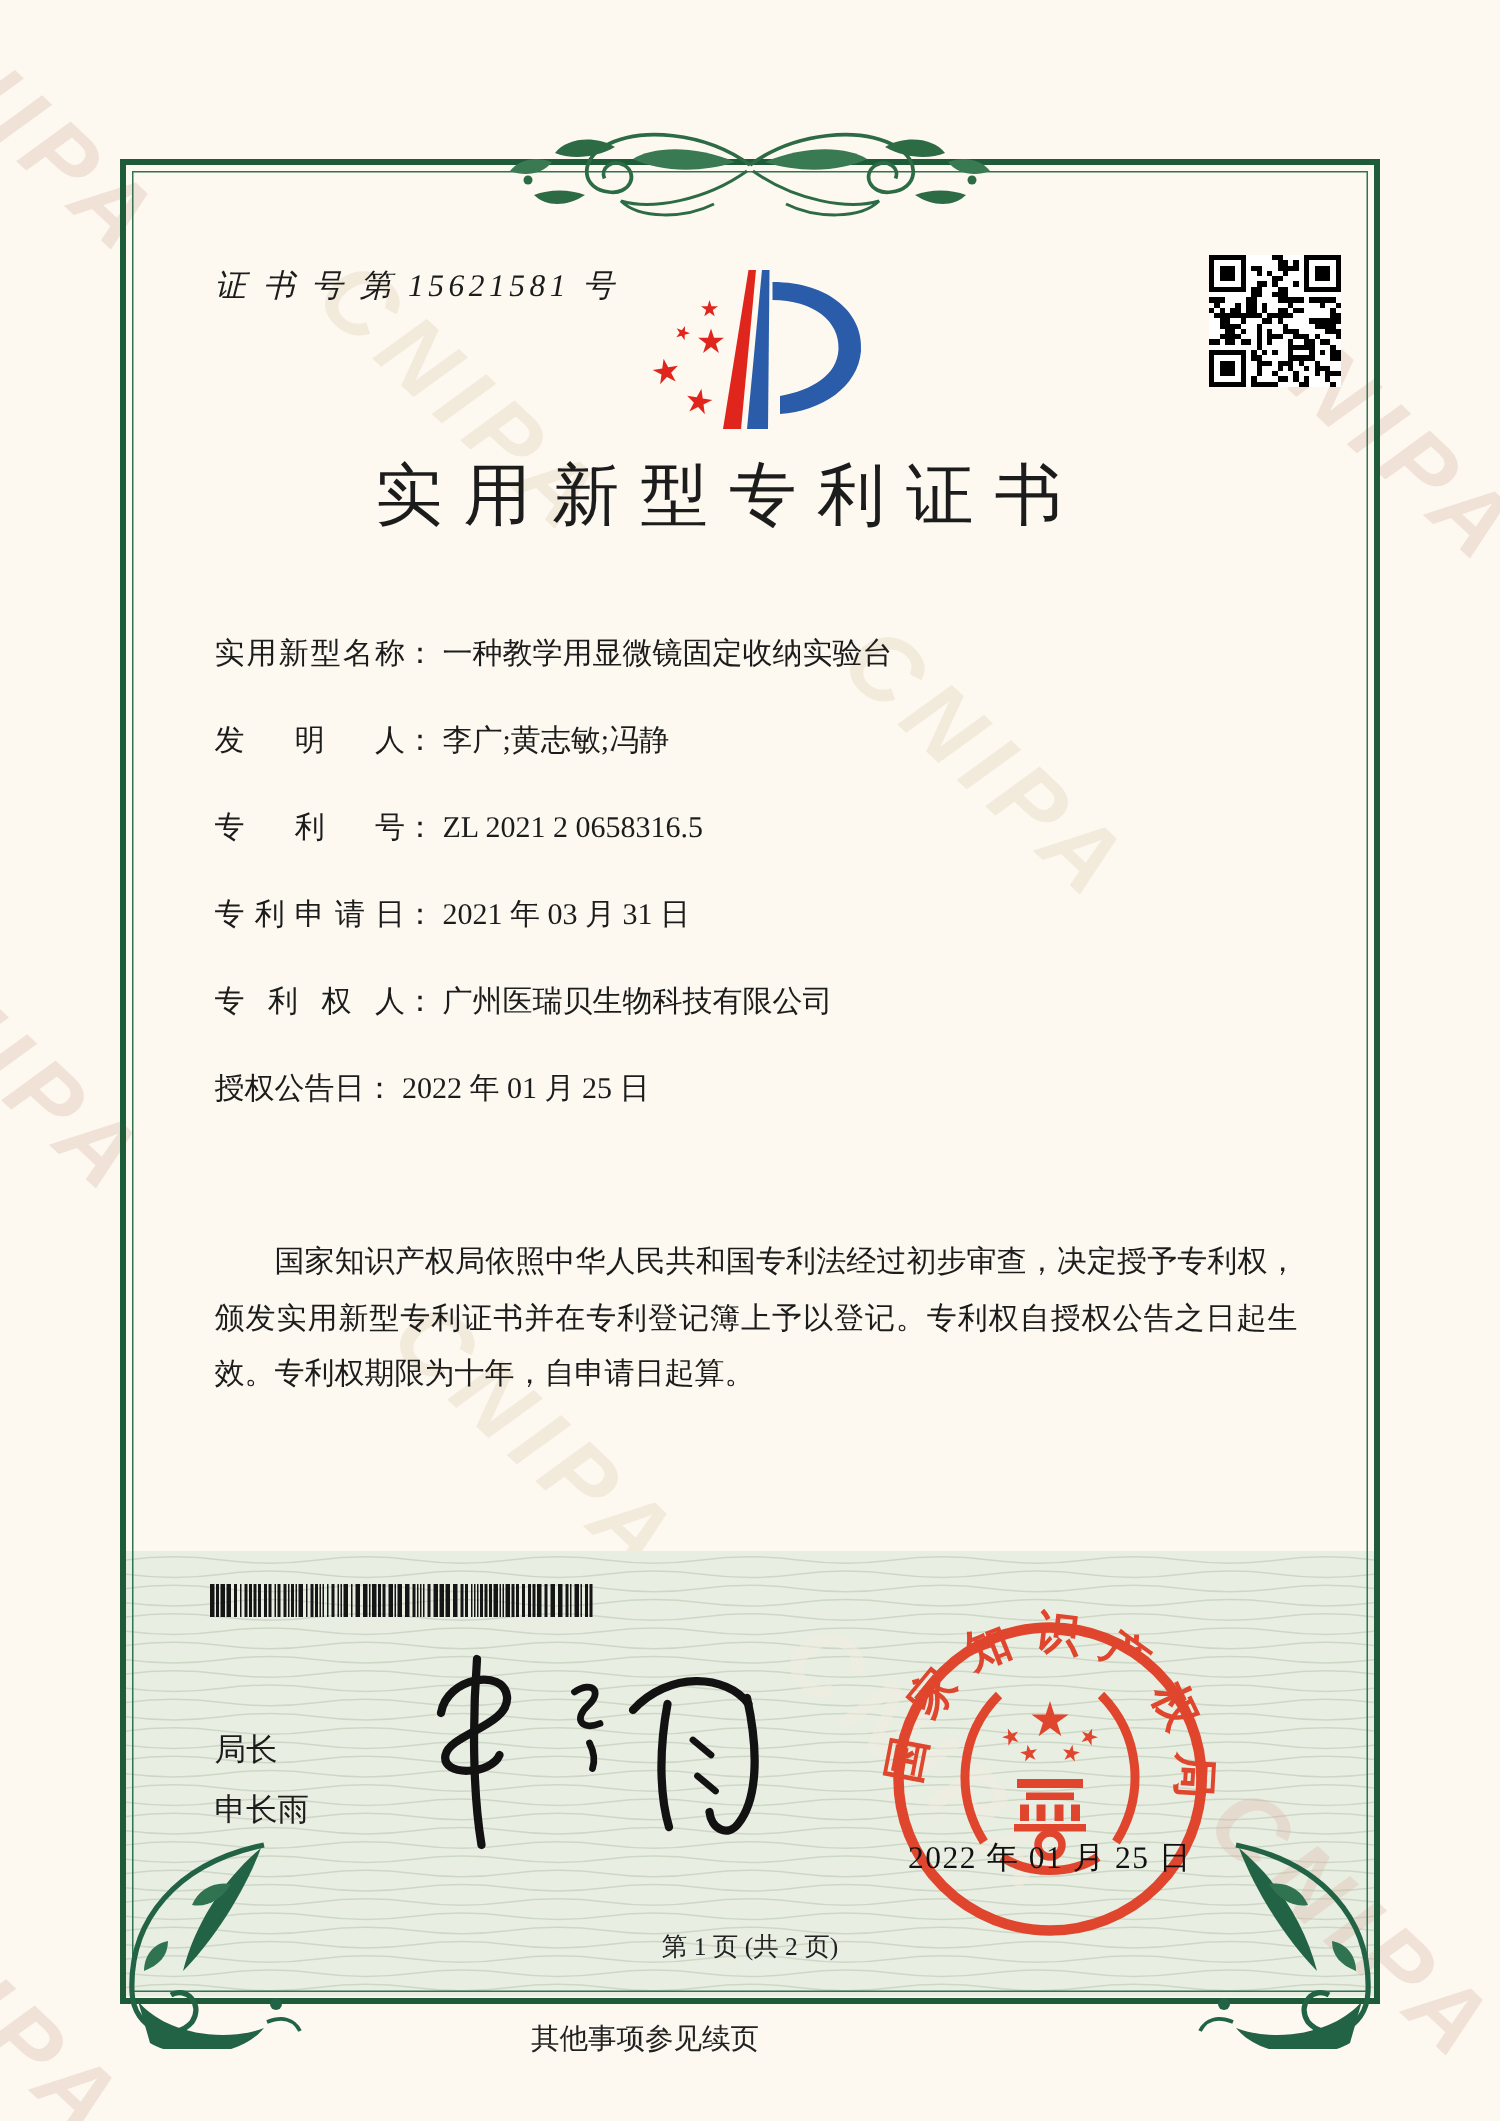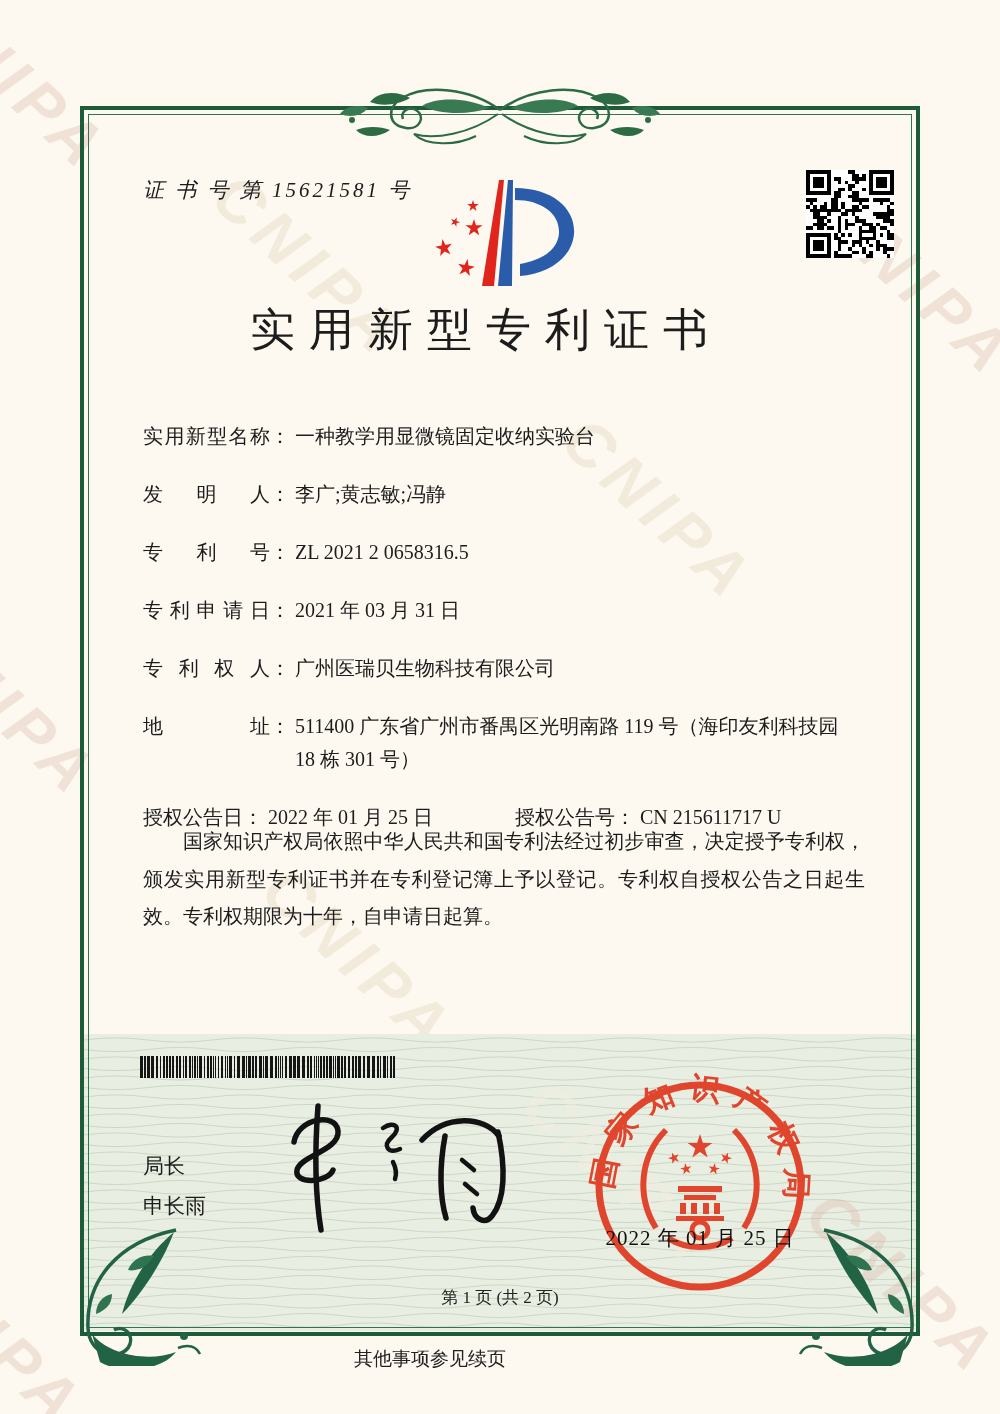--- a/index.html
+++ b/index.html
@@ -409,32 +409,24 @@
     <span class="fvalue">ZL 2021 2 0658316.5</span>
   </div>
   <div class="frow">
     <span class="flabel">专利申请日</span><span class="fcolon">：</span>
     <span class="fvalue">2021 年 03 月 31 日</span>
   </div>
   <div class="frow">
     <span class="flabel">专利权人</span><span class="fcolon">：</span>
     <span class="fvalue">广州医瑞贝生物科技有限公司</span>
   </div>
-  <div class="frow">
-    <span class="flabel">地址</span><span class="fcolon">：</span>
-    <span class="fvalue">511400 广东省广州市番禺区光明南路 119 号（海印友利科技园 18 栋 301 号）</span>
-  </div>
   <div class="grow">
     <div class="gcell-left">
       <span>授权公告日</span><span>：</span>
       <span>2022 年 01 月 25 日</span>
-    </div>
-    <div>
-      <span>授权公告号</span><span>：</span>
-      <span>CN 215611717 U</span>
     </div>
   </div>
 </div>
 
 <div id="body-text" class="abs">
   <p>国家知识产权局依照中华人民共和国专利法经过初步审查，决定授予专利权，颁发实用新型专利证书并在专利登记簿上予以登记。专利权自授权公告之日起生效。专利权期限为十年，自申请日起算。</p>
 </div>
 
 <div id="barcode" class="abs"><span style="width: 3px;"></span><i style="width: 1px;"></i><span style="width: 2px;"></span><i style="width: 1px;"></i><span style="width: 3px;"></span><i style="width: 1px;"></i><span style="width: 3px;"></span><i style="width: 2px;"></i><span style="width: 2px;"></span><i style="width: 2px;"></i><span style="width: 1px;"></span><i style="width: 2px;"></i><span style="width: 2px;"></span><i style="width: 1px;"></i><span style="width: 2px;"></span><i style="width: 1px;"></i><span style="width: 2px;"></span><i style="width: 1px;"></i><span style="width: 2px;"></span><i style="width: 2px;"></i><span style="width: 2px;"></span><i style="width: 1px;"></i><span style="width: 2px;"></span><i style="width: 2px;"></i><span style="width: 1px;"></span><i style="width: 1px;"></i><span style="width: 2px;"></span><i style="width: 2px;"></i><span style="width: 2px;"></span><i style="width: 1px;"></i><span style="width: 1px;"></span><i style="width: 1px;"></i><span style="width: 2px;"></span><i style="width: 1px;"></i><span style="width: 1px;"></span><i style="width: 1px;"></i><span style="width: 3px;"></span><i style="width: 2px;"></i><span style="width: 1px;"></span><i style="width: 2px;"></i><span style="width: 2px;"></span><i style="width: 1px;"></i><span style="width: 2px;"></span><i style="width: 1px;"></i><span style="width: 1px;"></span><i style="width: 1px;"></i><span style="width: 1px;"></span><i style="width: 2px;"></i><span style="width: 1px;"></span><i style="width: 2px;"></i><span style="width: 2px;"></span><i style="width: 2px;"></i><span style="width: 1px;"></span><i style="width: 1px;"></i><span style="width: 1px;"></span><i style="width: 1px;"></i><span style="width: 3px;"></span><i style="width: 2px;"></i><span style="width: 1px;"></span><i style="width: 2px;"></i><span style="width: 3px;"></span><i style="width: 2px;"></i><span style="width: 3px;"></span><i style="width: 1px;"></i><span style="width: 1px;"></span><i style="width: 1px;"></i><span style="width: 3px;"></span><i style="width: 1px;"></i><span style="width: 2px;"></span><i style="width: 1px;"></i><span style="width: 2px;"></span><i style="width: 2px;"></i><span style="width: 3px;"></span><i style="width: 1px;"></i><span style="width: 1px;"></span><i style="width: 1px;"></i><span style="width: 3px;"></span><i style="width: 2px;"></i><span style="width: 3px;"></span><i style="width: 2px;"></i><span style="width: 2px;"></span><i style="width: 1px;"></i><span style="width: 1px;"></span><i style="width: 1px;"></i><span style="width: 1px;"></span><i style="width: 1px;"></i><span style="width: 1px;"></span><i style="width: 2px;"></i><span style="width: 2px;"></span><i style="width: 2px;"></i><span style="width: 3px;"></span><i style="width: 1px;"></i><span style="width: 3px;"></span><i style="width: 1px;"></i><span style="width: 3px;"></span><i style="width: 2px;"></i><span style="width: 3px;"></span><i style="width: 2px;"></i><span style="width: 2px;"></span><i style="width: 1px;"></i><span style="width: 2px;"></span><i style="width: 2px;"></i><span style="width: 1px;"></span><i style="width: 1px;"></i><span style="width: 1px;"></span><i style="width: 1px;"></i><span style="width: 1px;"></span><i style="width: 1px;"></i><span style="width: 2px;"></span><i style="width: 1px;"></i><span style="width: 2px;"></span><i style="width: 1px;"></i><span style="width: 2px;"></span><i style="width: 1px;"></i><span style="width: 3px;"></span><i style="width: 1px;"></i><span style="width: 1px;"></span><i style="width: 1px;"></i><span style="width: 1px;"></span><i style="width: 1px;"></i><span style="width: 3px;"></span><i style="width: 1px;"></i><span style="width: 2px;"></span><i style="width: 1px;"></i><span style="width: 2px;"></span><i style="width: 2px;"></i><span style="width: 2px;"></span><i style="width: 2px;"></i><span style="width: 2px;"></span><i style="width: 1px;"></i><span style="width: 2px;"></span><i style="width: 1px;"></i><span style="width: 3px;"></span><i style="width: 2px;"></i><span style="width: 2px;"></span><i style="width: 2px;"></i><span style="width: 3px;"></span><i style="width: 2px;"></i><span style="width: 3px;"></span><i style="width: 2px;"></i><span style="width: 2px;"></span><i style="width: 1px;"></i><span style="width: 1px;"></span><i style="width: 2px;"></i><span style="width: 3px;"></span><i style="width: 1px;"></i><span style="width: 1px;"></span><i style="width: 2px;"></i><span style="width: 2px;"></span><i style="width: 1px;"></i><span style="width: 2px;"></span><i style="width: 1px;"></i></div>
 

